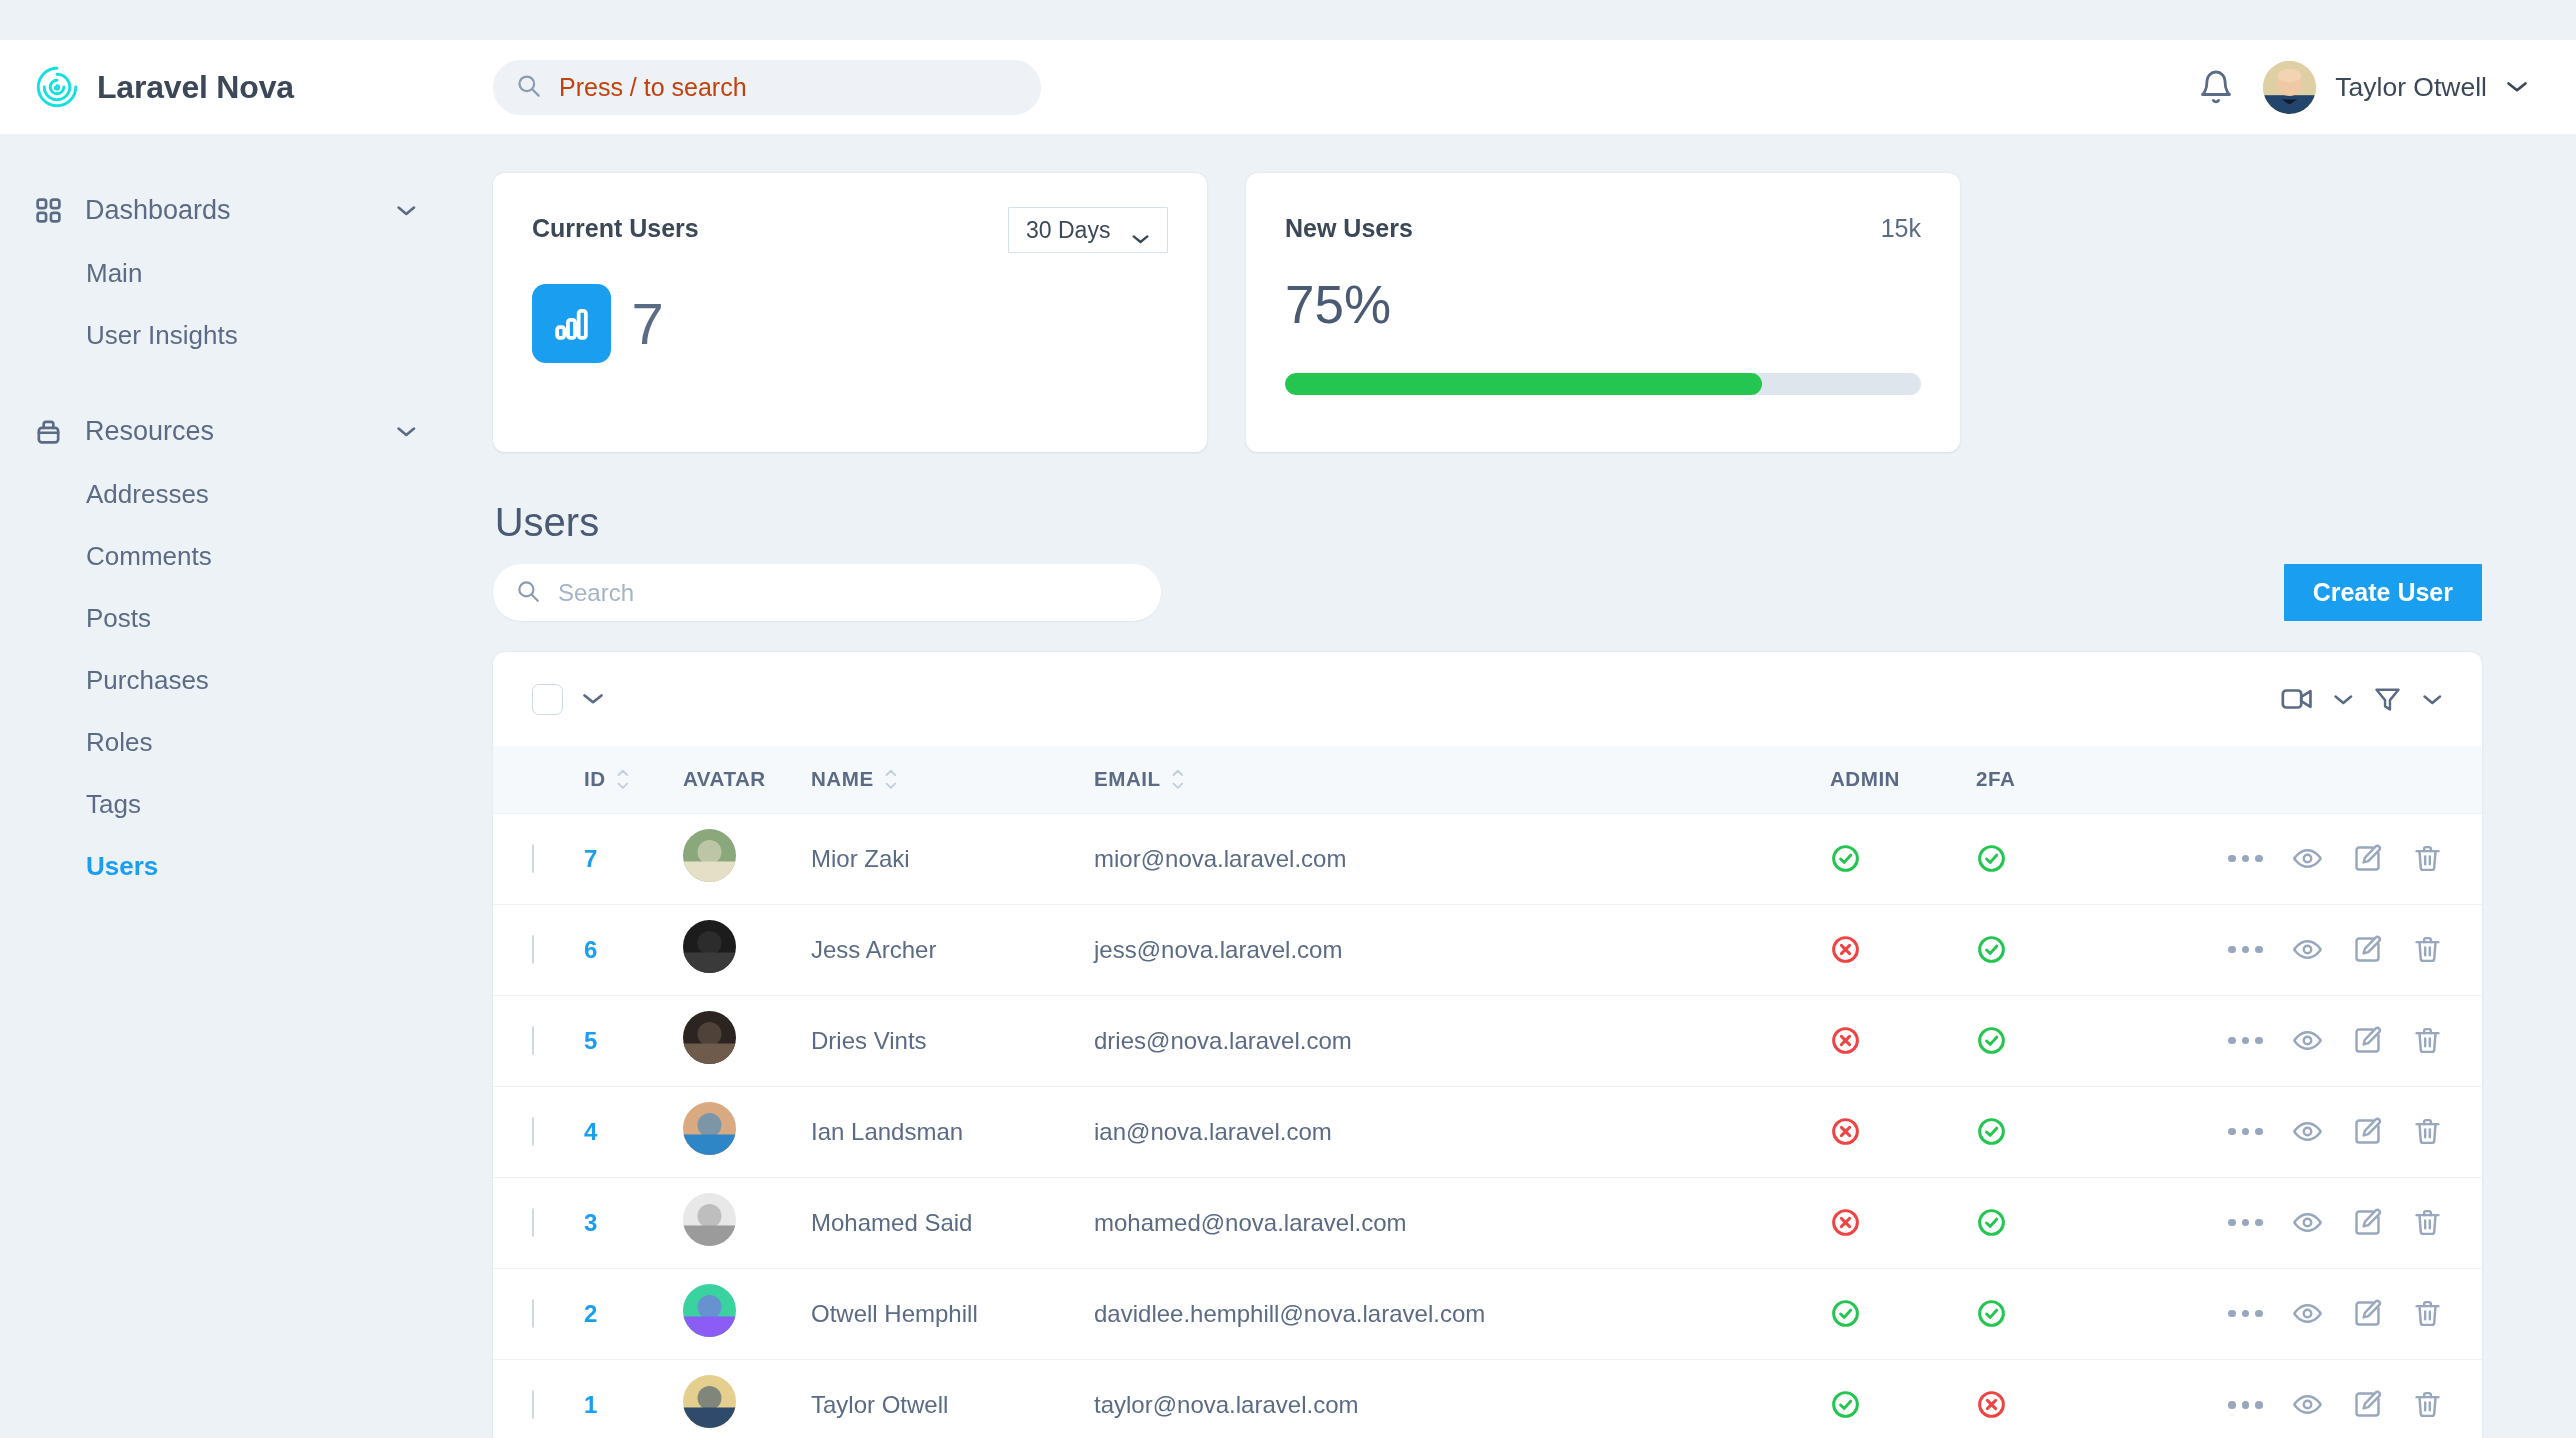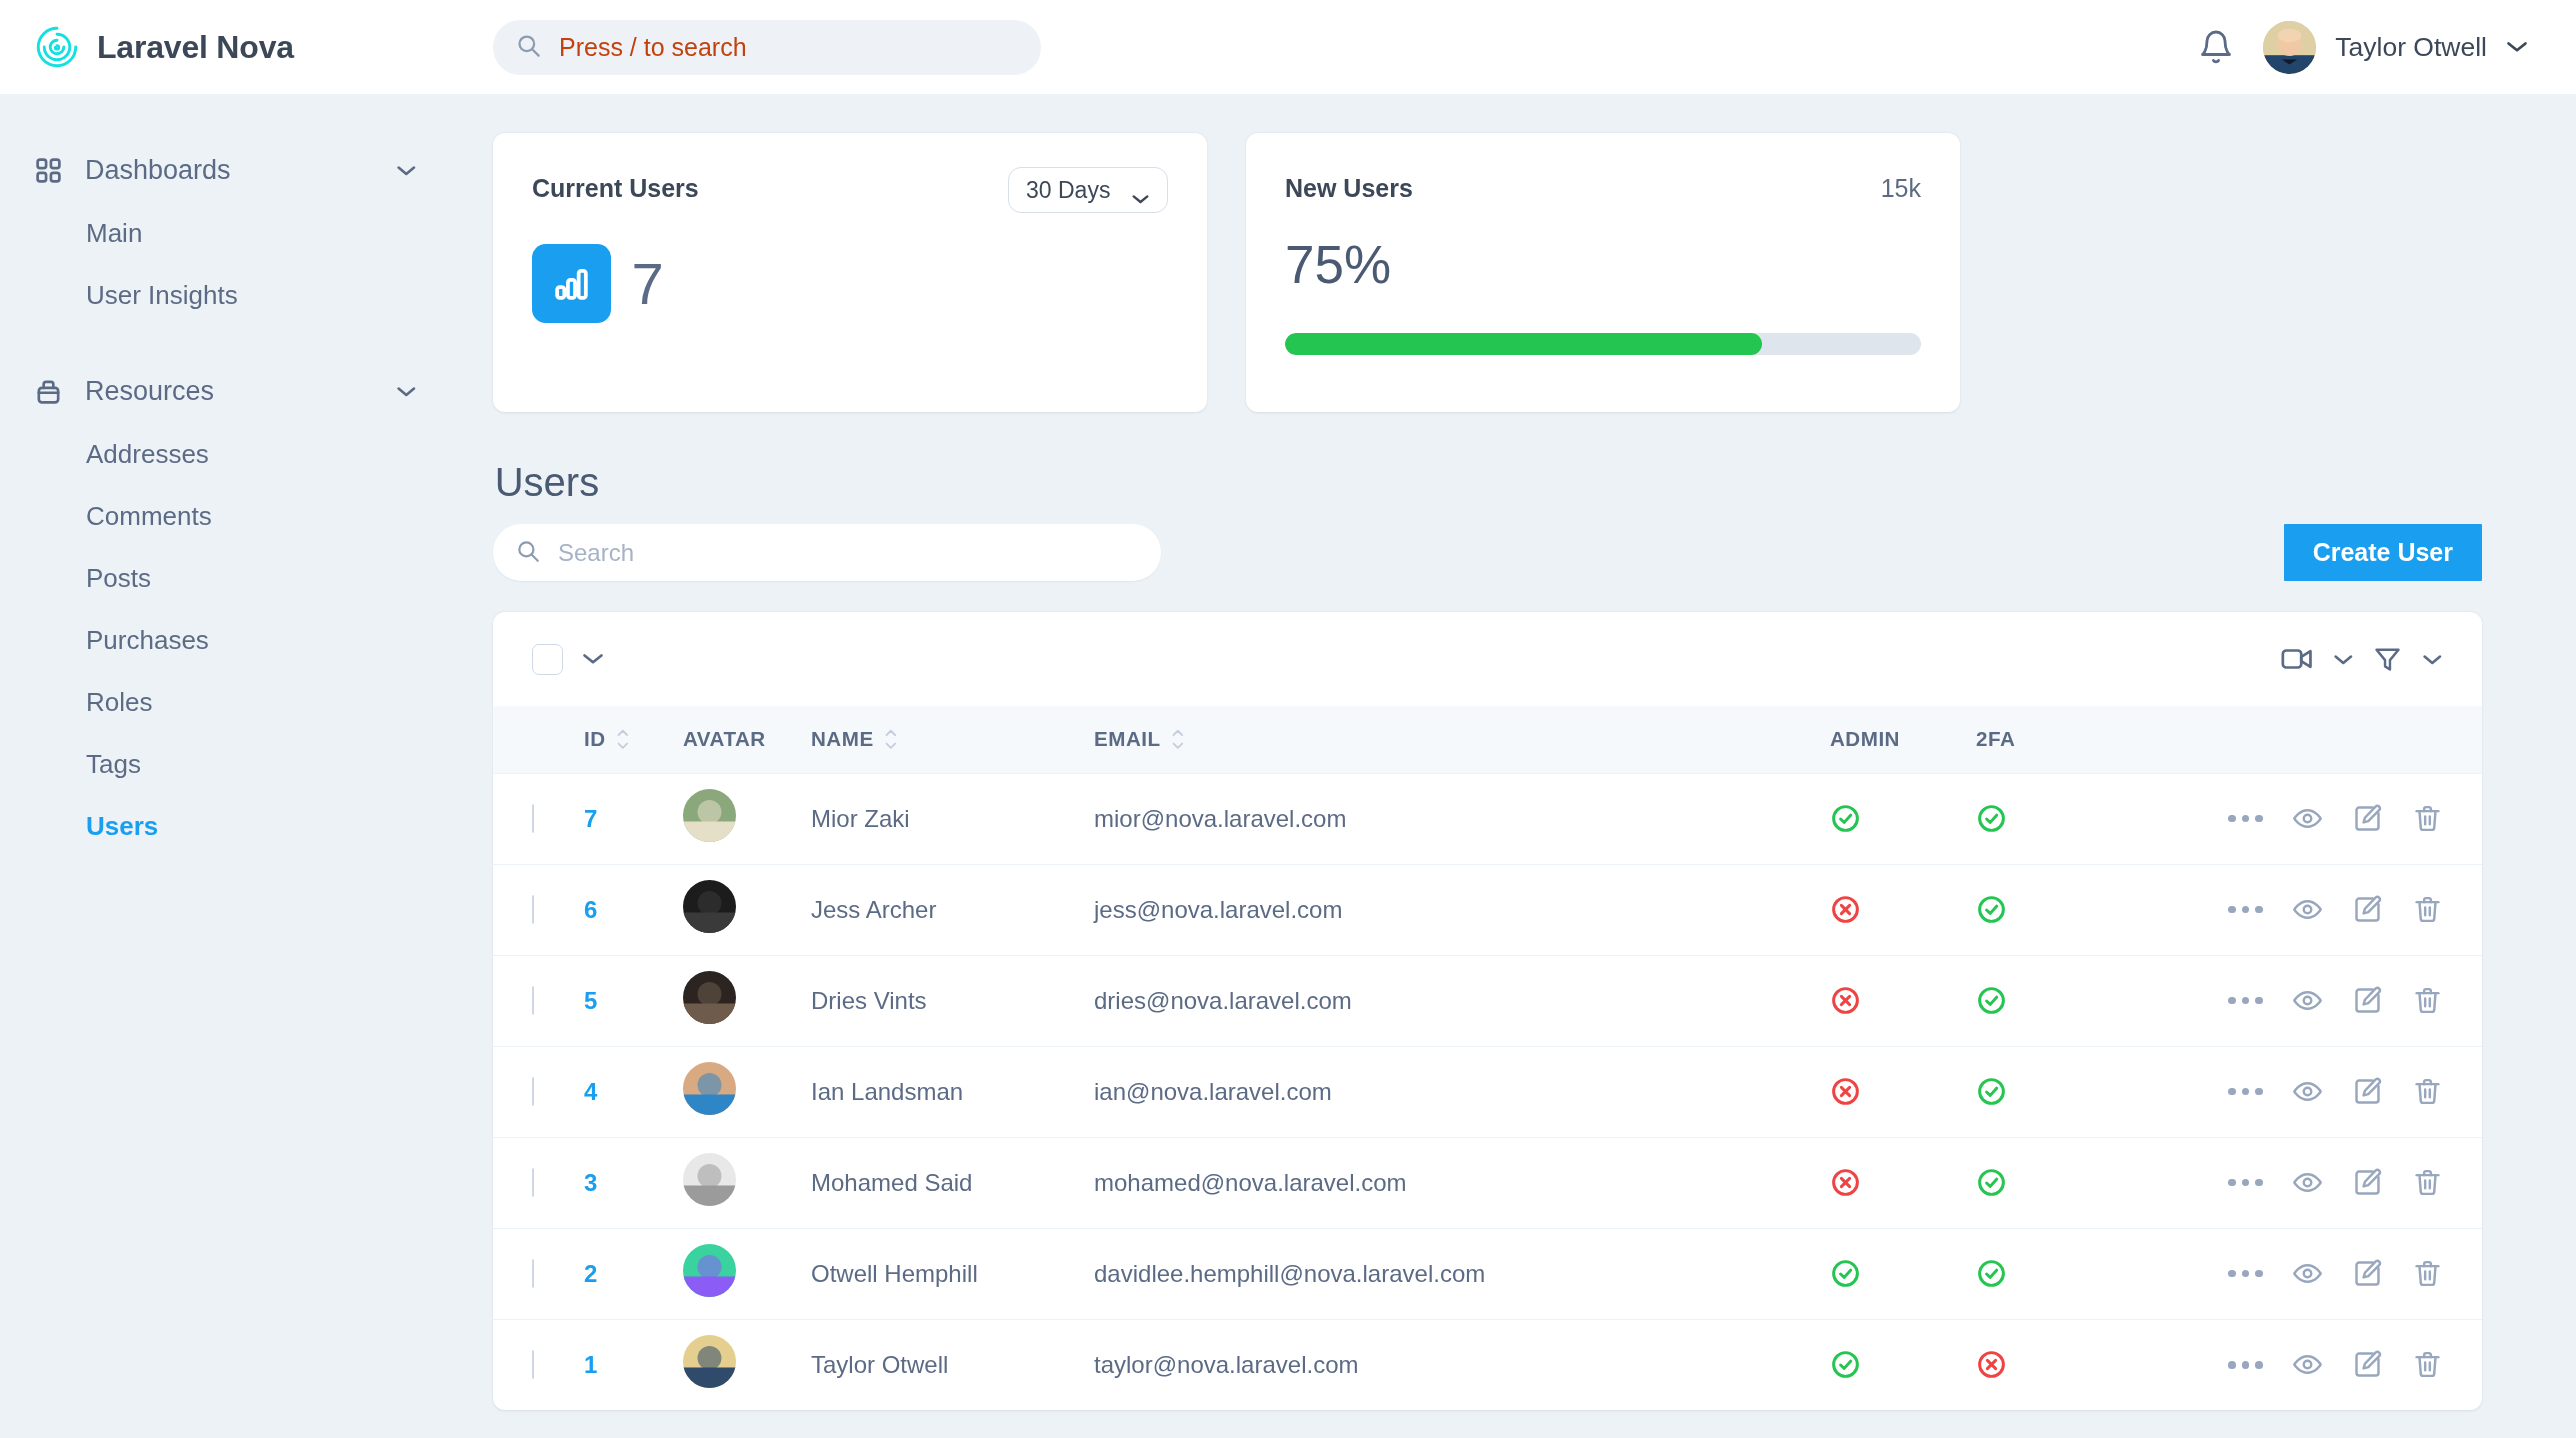--- a/index.html
+++ b/index.html
@@ -7,21 +7,21 @@
     width: 2576px; height: 1439px;
     font-family: "Liberation Sans", sans-serif;
     background: #edf2f7;
     overflow: hidden;
   }
 
   
   .topbar {
     height: 94px; background: #ffffff;
     display: flex; align-items: center;
-    position: relative; z-index: 5;
+    position: relative; z-index: 5; margin-top: 40px;
   }
   .brand { width: 493px; display: flex; align-items: center; padding-left: 34px; gap: 17px; }
   .brand-logo { width: 46px; height: 46px; flex: none; }
   .brand-name { font-size: 32px; font-weight: bold; color: #3c4858; letter-spacing: -0.2px; }
 
   .global-search {
     width: 548px; height: 55px; background: #eef2f7; border-radius: 27px;
     display: flex; align-items: center; padding: 0 22px; gap: 17px;
   }
   .global-search .ph { font-size: 25px; color: #c2410c; }
@@ -65,21 +65,21 @@
   .card {
     background: #fff; border-radius: 12px;
     box-shadow: 0 0.9px 2.6px rgba(20,40,70,.10);
     width: 714px; height: 279px; padding: 34px 39px;
     display: flex; flex-direction: column;
   }
   .card-head { display: flex; align-items: flex-start; justify-content: space-between; }
   .card-title { font-size: 25px; font-weight: bold; color: #3c4858; padding-top: 6.9px; }
   .card-aside { font-size: 25px; color: #5c6b85; padding-top: 6.9px; }
   .range-select {
-    border: 0.9px solid #d7dfe9; border-radius: 13px; background: #fff;
+    border: 0.9px solid #d7dfe9; border-radius: 1px; background: #fff;
     height: 46px; padding: 0 17px; display: flex; align-items: center; gap: 20.6px;
     font-size: 23px; color: #3c4858; cursor: pointer;
   }
   .range-select .chev { width: 19px; height: 12px; color: #3c4858; }
 
   .metric-value-row { display: flex; align-items: center; gap: 20.6px; margin-top: 31px; }
   .metric-icon {
     width: 79px; height: 79px; border-radius: 13.7px; background: #1a9ff0;
     display: flex; align-items: center; justify-content: center; flex: none;
   }

